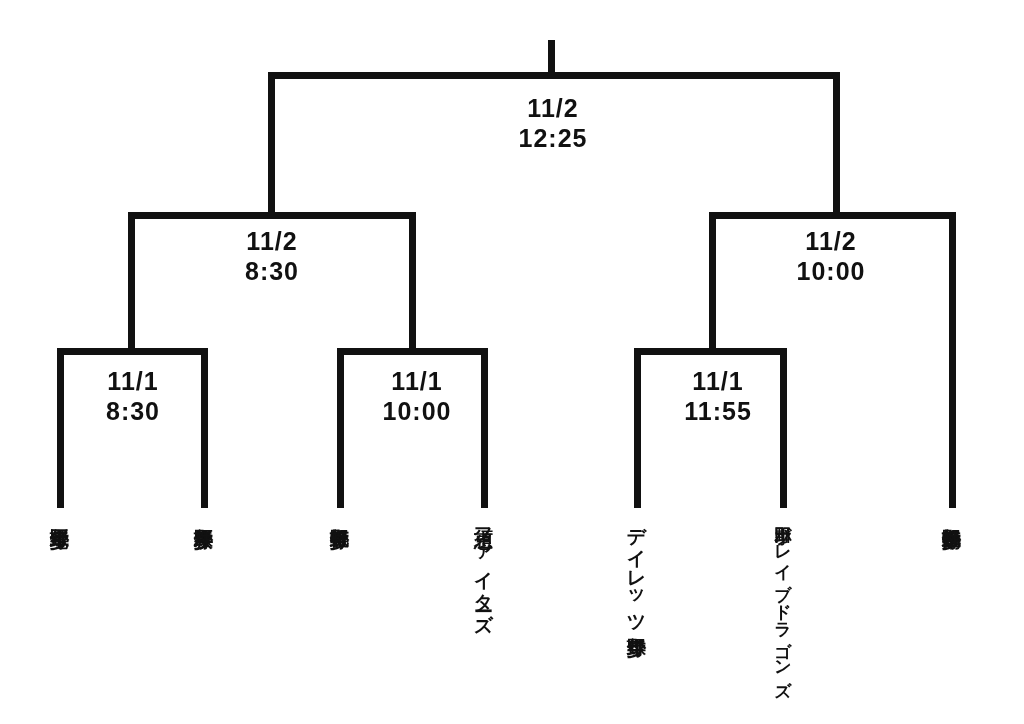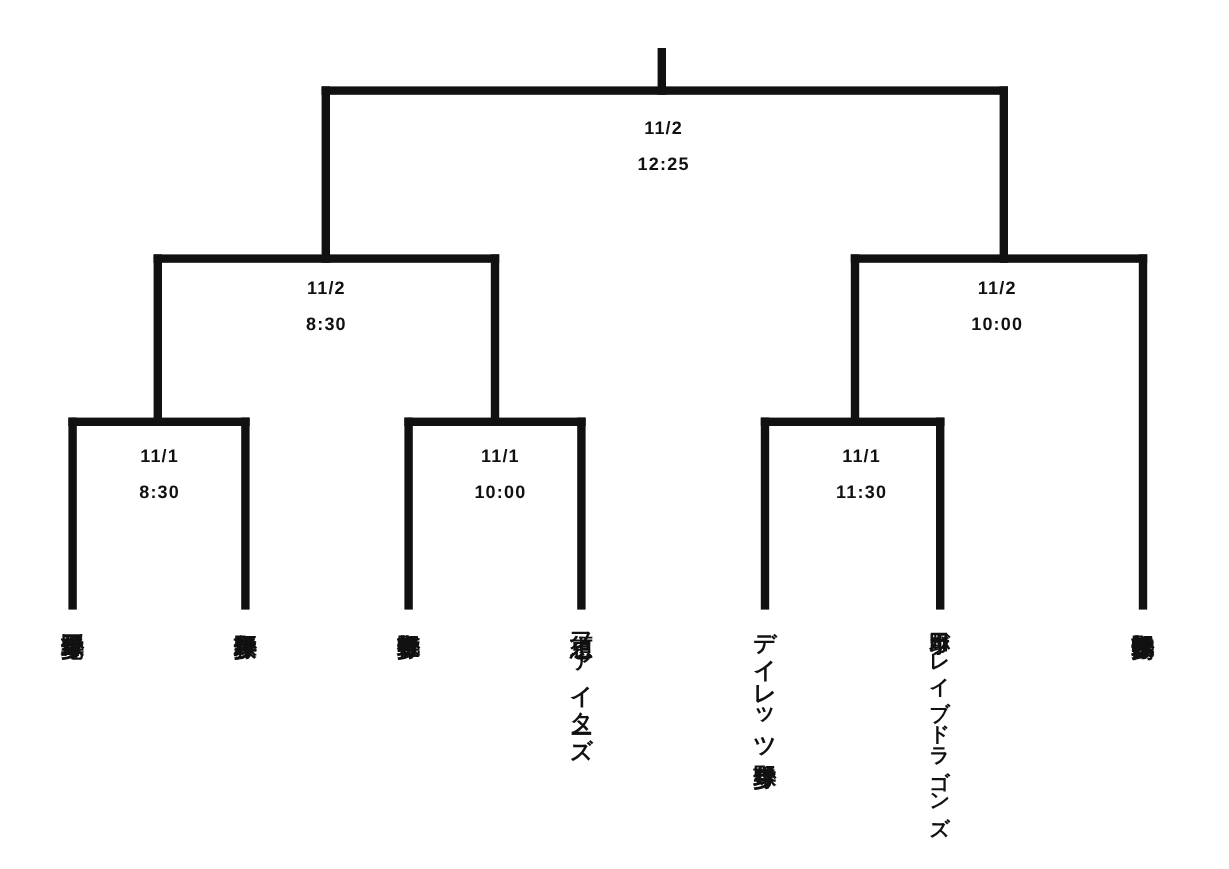--- a/index.html
+++ b/index.html
@@ -22,21 +22,21 @@
   .line{
     position:absolute;
     background:var(--line);
   }
   .mlabel{
     position:absolute;
     transform:translateX(-50%);
     text-align:center;
     color:var(--text);
     font-weight:700;
-    font-size:15px;
+    font-size:25px;
     line-height:30px;
     letter-spacing:1px;
     white-space:nowrap;
   }
   .team{
     position:absolute;
     transform:translateX(-50%);
     writing-mode:vertical-rl;
     text-orientation:mixed;
     color:var(--text);
@@ -101,21 +101,21 @@
     <div>8:30</div>
   </div>
 
   <div class="mlabel" style="left:417px;top:366px;">
     <div>11/1</div>
     <div>10:00</div>
   </div>
 
   <div class="mlabel" style="left:718px;top:366px;">
     <div>11/1</div>
-    <div>11:30</div>
+    <div>11:55</div>
   </div>
 
   <div class="team" style="left:60px;top:514px;">竜王少年野球</div>
   <div class="team" style="left:204px;top:514px;">厚狭少年野球</div>
   <div class="team" style="left:340px;top:514px;">有帆少年野球</div>
   <div class="team" style="left:484px;top:514px;">須恵ファイターズ</div>
   <div class="team" style="left:637px;top:514px;">デイレッツ少年野球</div>
   <div class="team team-long" style="left:783px;top:514px;">小野田ブレイブドラゴンズ</div>
   <div class="team" style="left:952px;top:514px;">高千帆少年野球</div>
 

